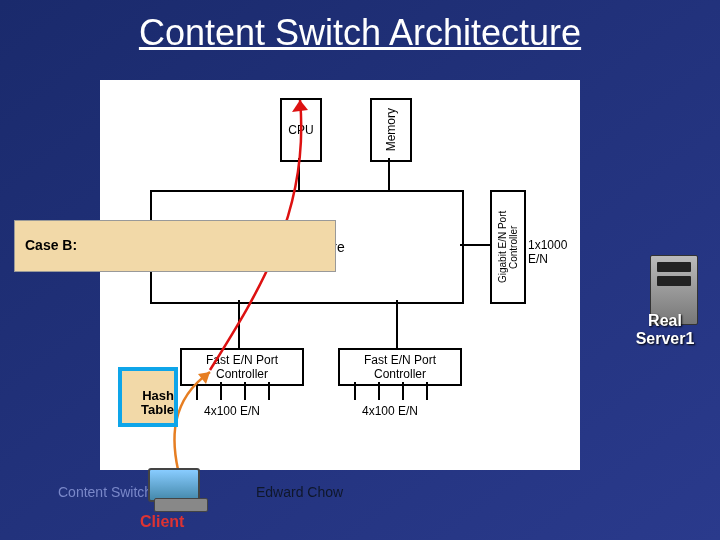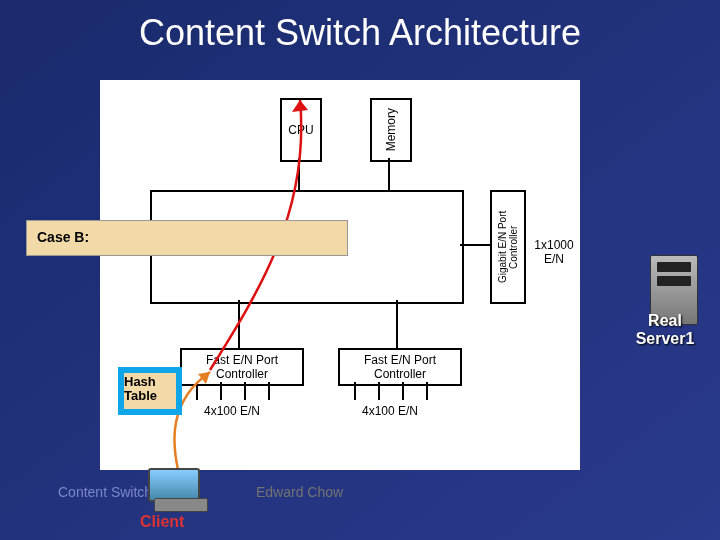--- a/index.html
+++ b/index.html
@@ -6,45 +6,44 @@
   body{
     width:720px;height:540px;
     background:linear-gradient(to bottom right,#1a2a6c,#2a3a8c);
     font-family:Arial,Helvetica,sans-serif;
     position:relative;
     overflow:hidden;
   }
   .title{
     position:absolute;top:12px;left:0;right:0;
     text-align:center;
-    font-size:36px;font-weight:400;color:#fff;
+    font-size:36px;font-weight:400;color:#fff;text-decoration:underline;
   }
   .diagram{
     position:absolute;
     left:100px;top:80px;width:480px;height:390px;
     background:#fff;
   }
   .dbox{position:absolute;border:2px solid #000;background:#fff;font-size:12px;text-align:center;display:flex;align-items:center;justify-content:center}
-  .dlabel{position:absolute;font-size:12px;color:#000;text-align:center}
+  .dlabel{position:absolute;font-size:12px;color:#000;}
   .vtext{writing-mode:vertical-rl;transform:rotate(180deg)}
   .line{position:absolute;background:#000}
   .callout{
     position:absolute;left:14px;top:220px;width:300px;
     background:#f2d9a8;border:1px solid #999;
     font-size:14px;font-weight:700;color:#000;
-    padding:8px 10px;line-height:1.25;
+    padding:16px 10px;line-height:1.25;
     z-index:5;
-    margin-left:12px;
   }
   .hash{
     position:absolute;left:118px;top:367px;
     width:52px;height:34px;
-    background:#f2d9a8;border:6px solid #0ea5e9;
+    background:#f2d9a8;border:4px solid #0ea5e9;
     font-size:13px;font-weight:700;color:#000;
-    text-align:left;line-height:1.1;padding-top:2px;
+    text-align:right;line-height:1.1;padding-top:18px;
     z-index:4;
   }
   .server-img{
     position:absolute;right:22px;top:255px;width:46px;height:68px;
     background:linear-gradient(to bottom,#bbb,#777);
     border:1px solid #333;border-radius:2px;
   }
   .server-img::before{content:"";position:absolute;top:6px;left:6px;right:6px;height:10px;background:#222;border-radius:1px}
   .server-img::after{content:"";position:absolute;top:20px;left:6px;right:6px;height:10px;background:#222;border-radius:1px}
   .server-lbl{
@@ -60,21 +59,21 @@
   .client-lbl{
     position:absolute;left:140px;top:513px;
     color:#d33;font-size:16px;font-weight:700;text-align:right;
   }
   .footer-left{
     position:absolute;left:58px;top:484px;
     color:#7a88c9;font-size:14px;
   }
   .footer-mid{
     position:absolute;left:256px;top:484px;
-    color:#737373;font-size:14px;
+    color:#0f172a;font-size:14px;
   }
   
   .arrow-red{position:absolute;z-index:2}
   .arrow-red path{stroke:#d11;stroke-width:2.5;fill:none}
   .arrow-red polygon{fill:#d11}
   
   .arrow-or{position:absolute;z-index:2}
   .arrow-or path{stroke:#e67e22;stroke-width:2.5;fill:none}
   .arrow-or polygon{fill:#e67e22}
 </style>

